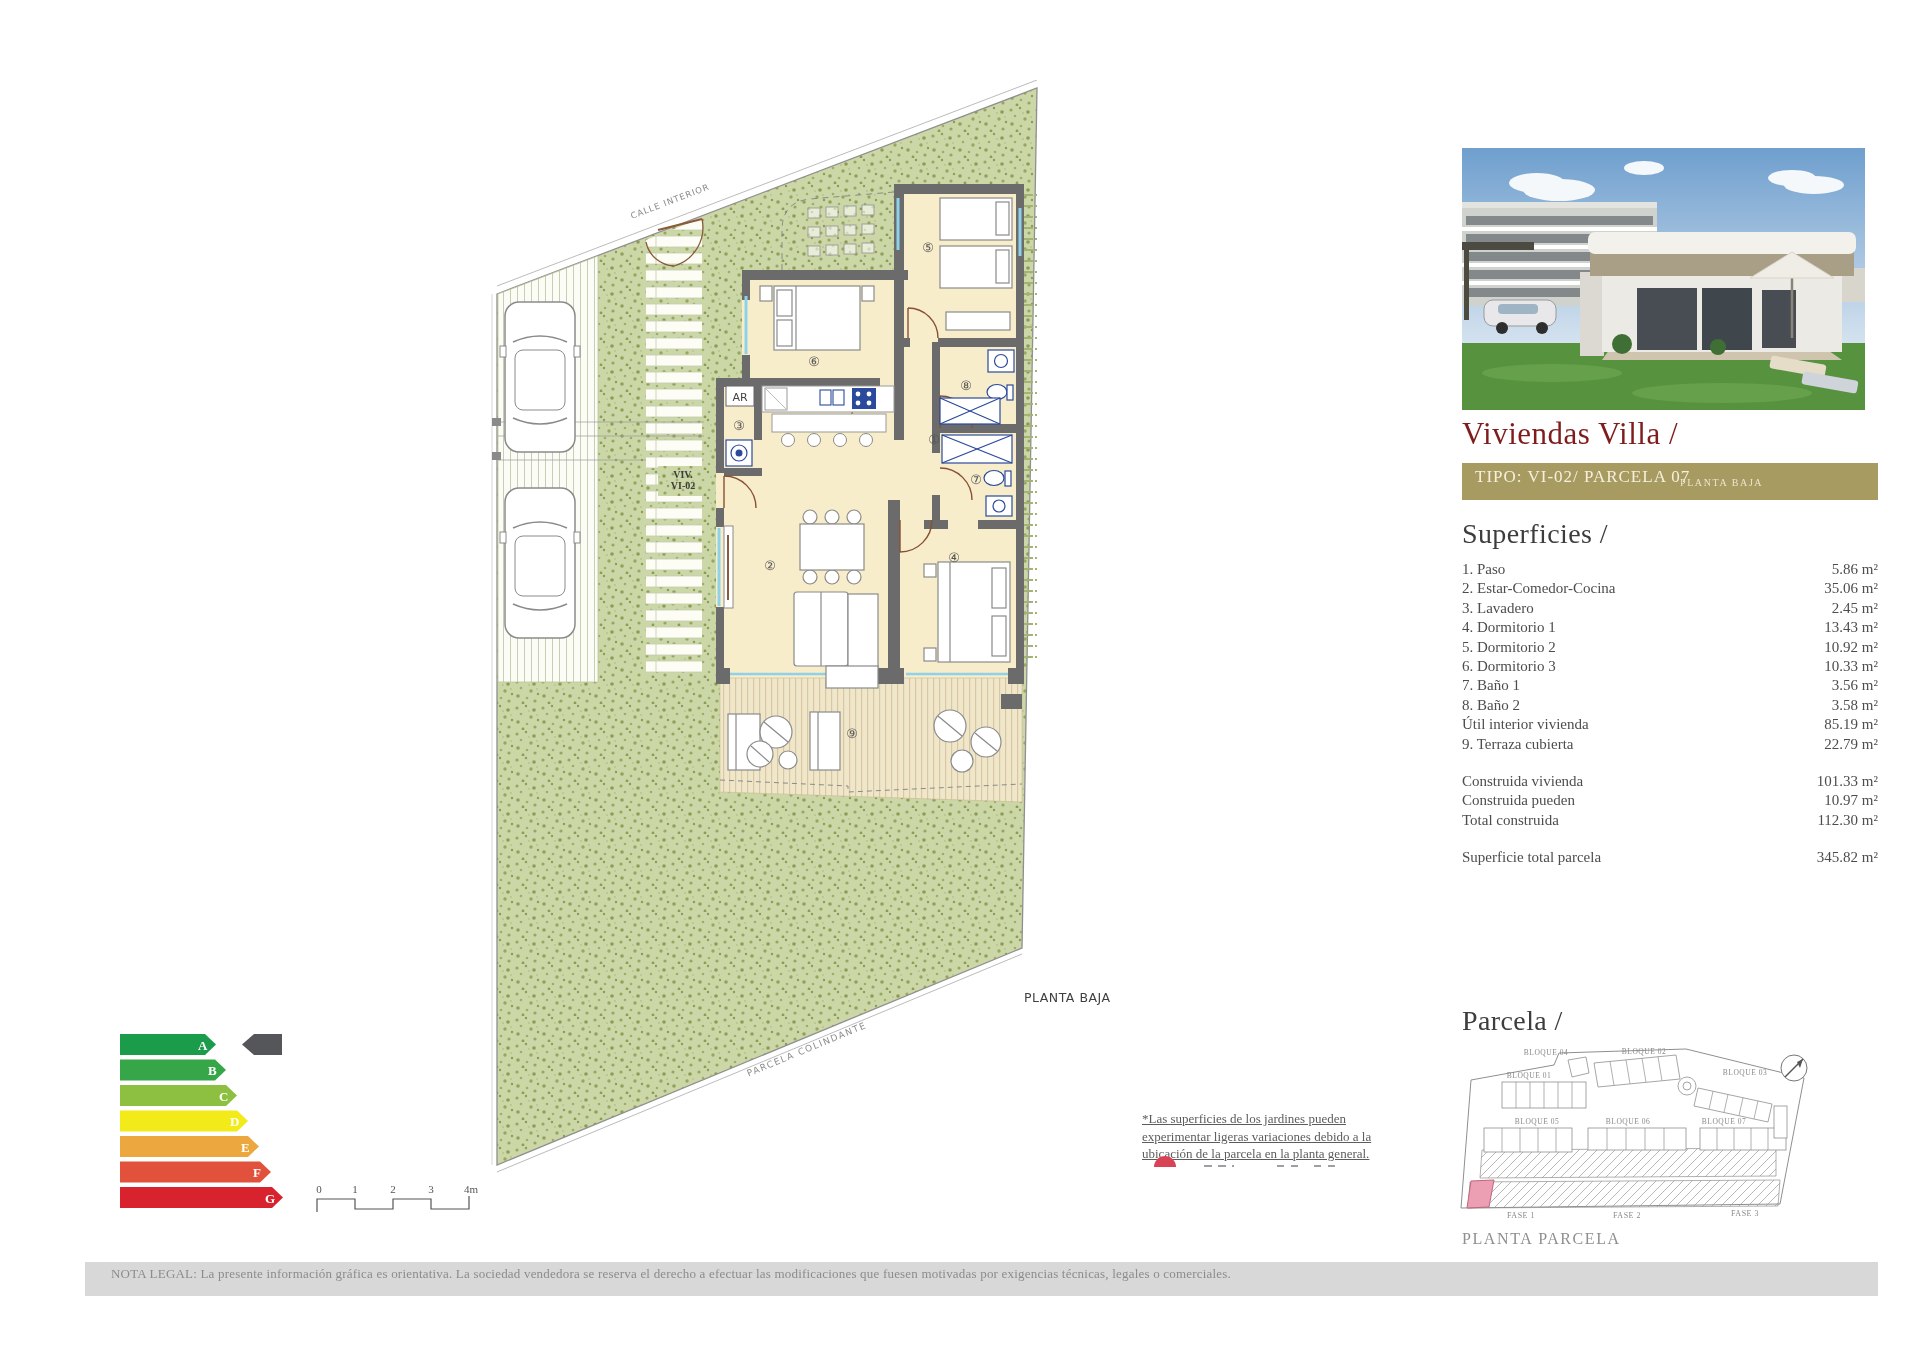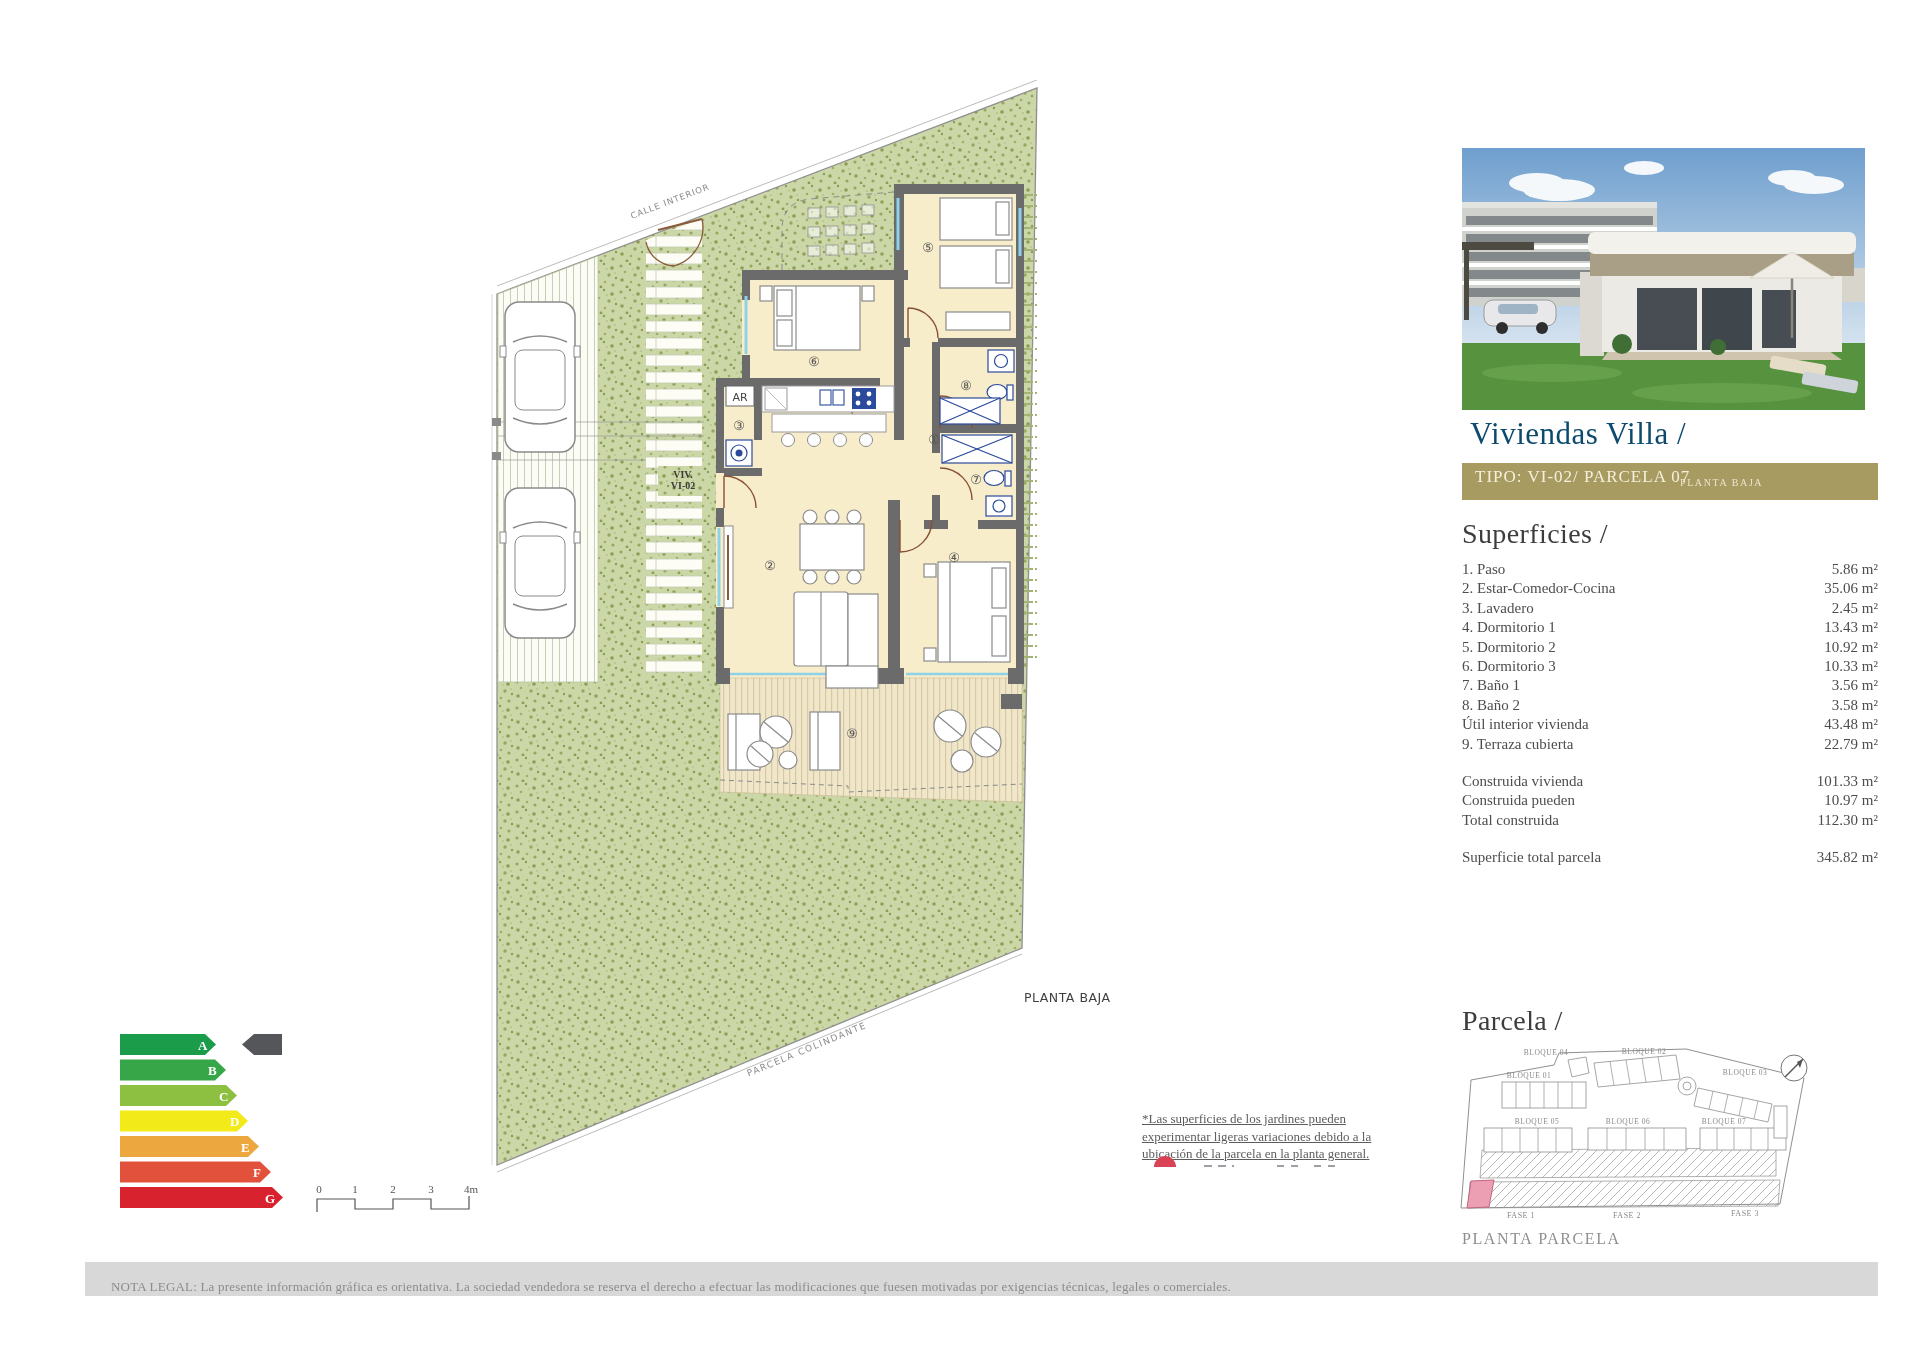--- a/index.html
+++ b/index.html
@@ -1,31 +1,31 @@
 <!DOCTYPE html>
 <html><head>
 <meta charset="utf-8">
 <style>
   html,body{margin:0;padding:0;background:#fff;}
   .page{position:relative;width:1920px;height:1357px;background:#ffffff;overflow:hidden;
         font-family:"Liberation Serif",serif;color:#4d4d4d;}
   .abs{position:absolute;}
   
-  .title{font-size:31px;color:#0c4a6e;letter-spacing:.5px;margin-left:8px;}
+  .title{font-size:31px;color:#7f1d1d;letter-spacing:.5px;}
   .goldbar{background:#a89b62;width:416px;height:37px;}
   .goldbar .main{position:absolute;left:13px;top:4px;font-size:17px;color:#f5f0dc;letter-spacing:1px;}
   .goldbar .sub{position:absolute;left:218px;top:14px;font-size:10px;color:#ece5cd;letter-spacing:1.6px;}
   .h2{font-size:28px;color:#3d3d3d;letter-spacing:.4px;}
   .rows{width:416px;}
   .row{display:flex;justify-content:space-between;font-size:15px;line-height:19.4px;color:#4d4d4d;}
   .row .v{text-align:left;}
   .caption{font-size:16px;letter-spacing:1.6px;color:#8f8f8f;}
   .gnote{width:252px;font-size:13px;line-height:17.5px;color:#5c5c5c;text-decoration:underline;}
   .legal{background:#d8d8d8;width:1793px;height:34px;font-size:13px;color:#8c8c8c;
-         padding:17px 0 0 26px;box-sizing:border-box;letter-spacing:.2px;}
+         padding:4px 0 0 26px;box-sizing:border-box;letter-spacing:.2px;}
   svg text{font-family:"Liberation Serif",serif;}
   .sansT{font-family:"DejaVu Sans",sans-serif;}
 </style>
 </head>
 <body>
 
 <div class="page">
 
   <svg class="abs" style="left:488px;top:80px" width="640" height="1150" viewBox="0 0 640 1150">
     <defs>
@@ -451,21 +451,21 @@
     <div class="row">
         <span>7. Baño 1</span>
         <span class="v">3.56 m²</span>
       </div>
     <div class="row">
         <span>8. Baño 2</span>
         <span class="v">3.58 m²</span>
       </div>
     <div class="row">
         <span>Útil interior vivienda</span>
-        <span class="v">43.48 m²</span>
+        <span class="v">85.19 m²</span>
       </div>
     <div class="row">
         <span>9. Terraza cubierta</span>
         <span class="v">22.79 m²</span>
       </div>
   </div>
 
   <div class="abs rows" style="left:1462px;top:772px">
     <div class="row">
         <span>Construida vivienda</span>

